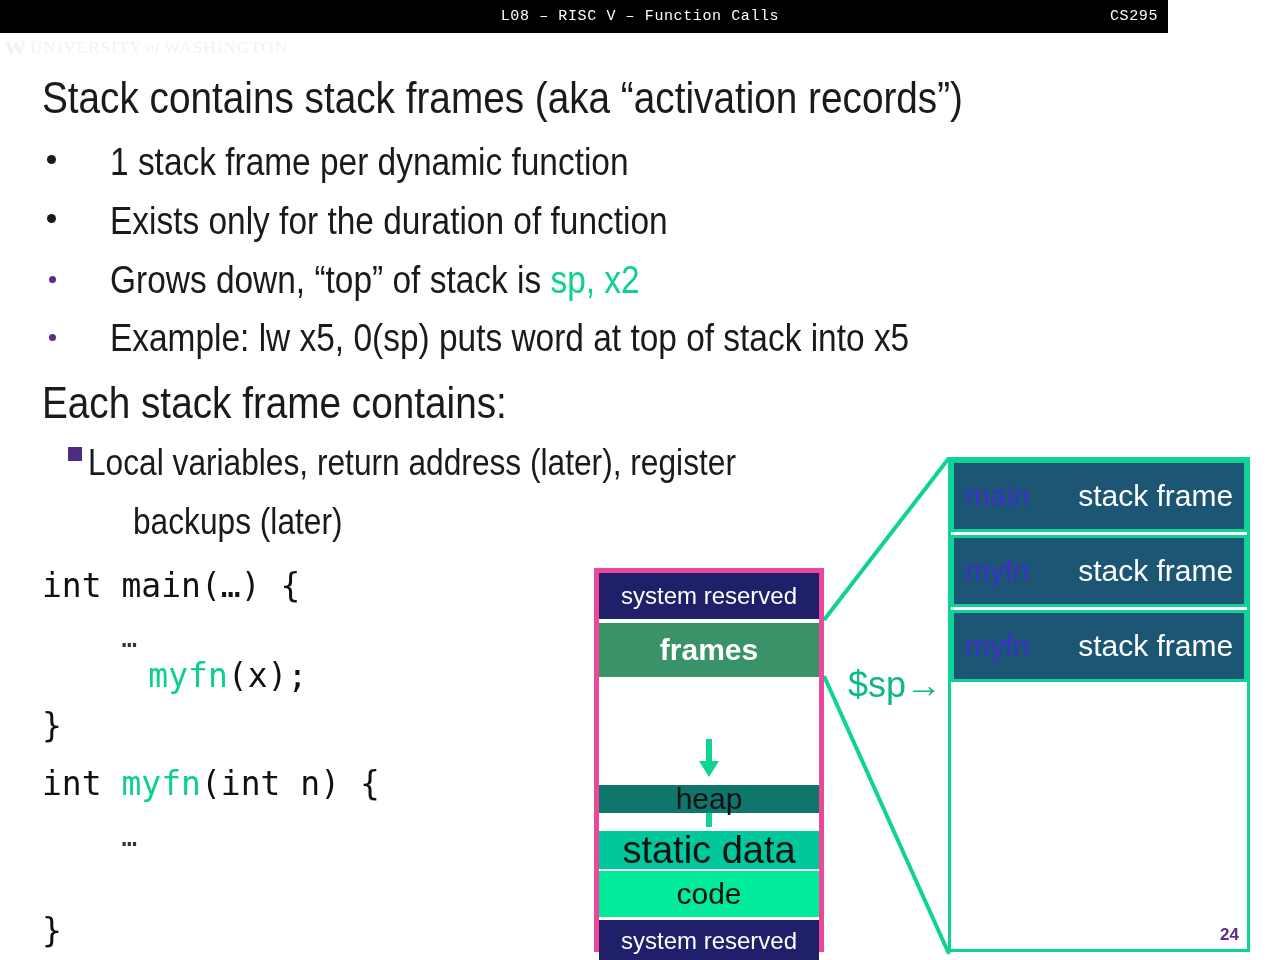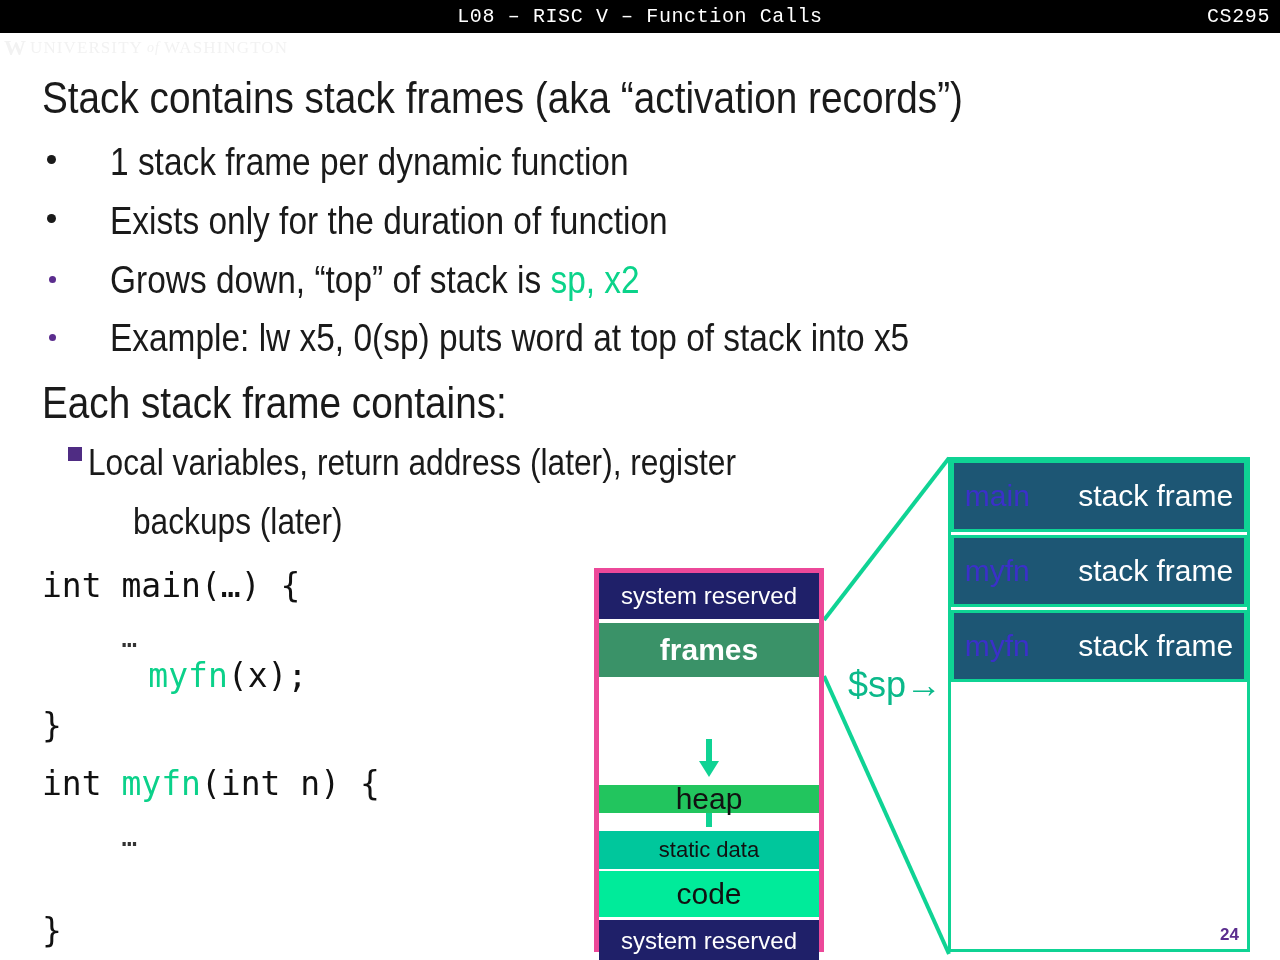--- a/index.html
+++ b/index.html
@@ -12,26 +12,26 @@
     height: 960px;
     overflow: hidden;
     font-family: "Liberation Sans", sans-serif;
     position: relative;
   }
 
   
   #header-bar {
     position: absolute;
     left: 0; top: 0;
-    width: 1280px;
+    width: 1168px;
     height: 33px;
     background: #000000;
     color: #ffffff;
     font-family: "Liberation Mono", "DejaVu Sans Mono", monospace;
-    font-size: 20px;
+    font-size: 15px;
     letter-spacing: 0.6px;
   }
   #header-title {
     position: absolute;
     left: 0; top: 0;
     width: 1280px;
     text-align: center;
     line-height: 33px;
     white-space: pre;
   }
@@ -169,29 +169,29 @@
     color: #ffffff;
     font-weight: bold;
     font-size: 30px;
   }
   #mem-gap {
     top: 108px; height: 100px;
     background: #ffffff;
   }
   #mem-heap {
     top: 212px; height: 28px;
-    background: #22c55e;
+    background: #0f766e;
     color: #111111;
     font-size: 30px;
   }
   #mem-static {
     top: 258px; height: 38px;
     background: #00c79c;
     color: #111111;
-    font-size: 22px;
+    font-size: 38px;
   }
   #mem-code {
     top: 298px; height: 46px;
     background: #00eb9a;
     color: #111111;
     font-size: 30px;
   }
   #mem-sysres-bottom {
     top: 347px; height: 42px;
     background: #1f2069;

